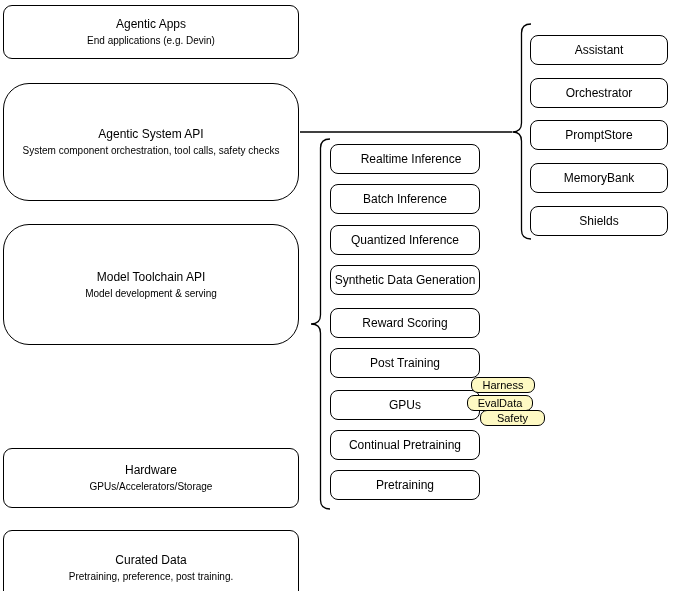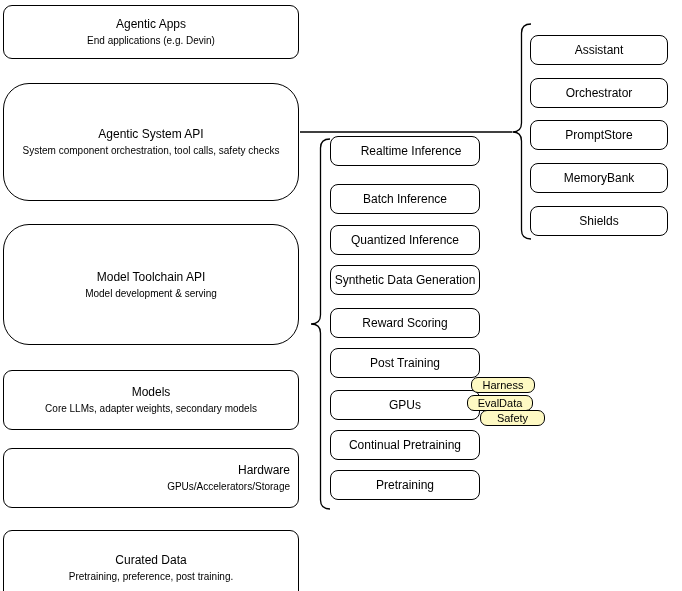--- a/index.html
+++ b/index.html
@@ -57,36 +57,32 @@
   <div class="node lbox r-lg" style="top:83px;height:118px;">
     <div class="title">Agentic System API</div>
     <div class="sub">System component orchestration, tool calls, safety checks</div>
   </div>
 
   <div class="node lbox r-lg" style="top:224px;height:121px;">
     <div class="title">Model Toolchain API</div>
     <div class="sub">Model development &amp; serving</div>
   </div>
 
-  <div class="node lbox r-sm" style="top:370px;height:60px;">
-    <div class="title">Models</div>
-    <div class="sub">Core LLMs, adapter weights, secondary models</div>
-  </div>
 
-  <div class="node lbox r-sm" style="top:448px;height:60px;align-items:flex-end;">
+  <div class="node lbox r-sm" style="top:448px;height:60px;">
     <div class="title">Hardware</div>
     <div class="sub">GPUs/Accelerators/Storage</div>
   </div>
 
   <div class="node lbox r-sm" style="top:530px;height:76px;">
     <div class="title">Curated Data</div>
     <div class="sub">Pretraining, preference, post training.</div>
   </div>
 
-  <div class="node mbox" style="top:136px;padding-left:12px;">Realtime Inference</div>
+  <div class="node mbox" style="top:144px;padding-left:12px;">Realtime Inference</div>
   <div class="node mbox" style="top:184px;">Batch Inference</div>
   <div class="node mbox" style="top:225px;">Quantized Inference</div>
   <div class="node mbox" style="top:265px;">Synthetic Data Generation</div>
   <div class="node mbox" style="top:308px;">Reward Scoring</div>
   <div class="node mbox" style="top:348px;">Post Training</div>
   <div class="node mbox" style="top:390px;">GPUs</div>
   <div class="node mbox" style="top:430px;">Continual Pretraining</div>
   <div class="node mbox" style="top:470px;">Pretraining</div>
 
   <div class="pill" style="left:471px;top:377px;width:62px;">Harness</div>

